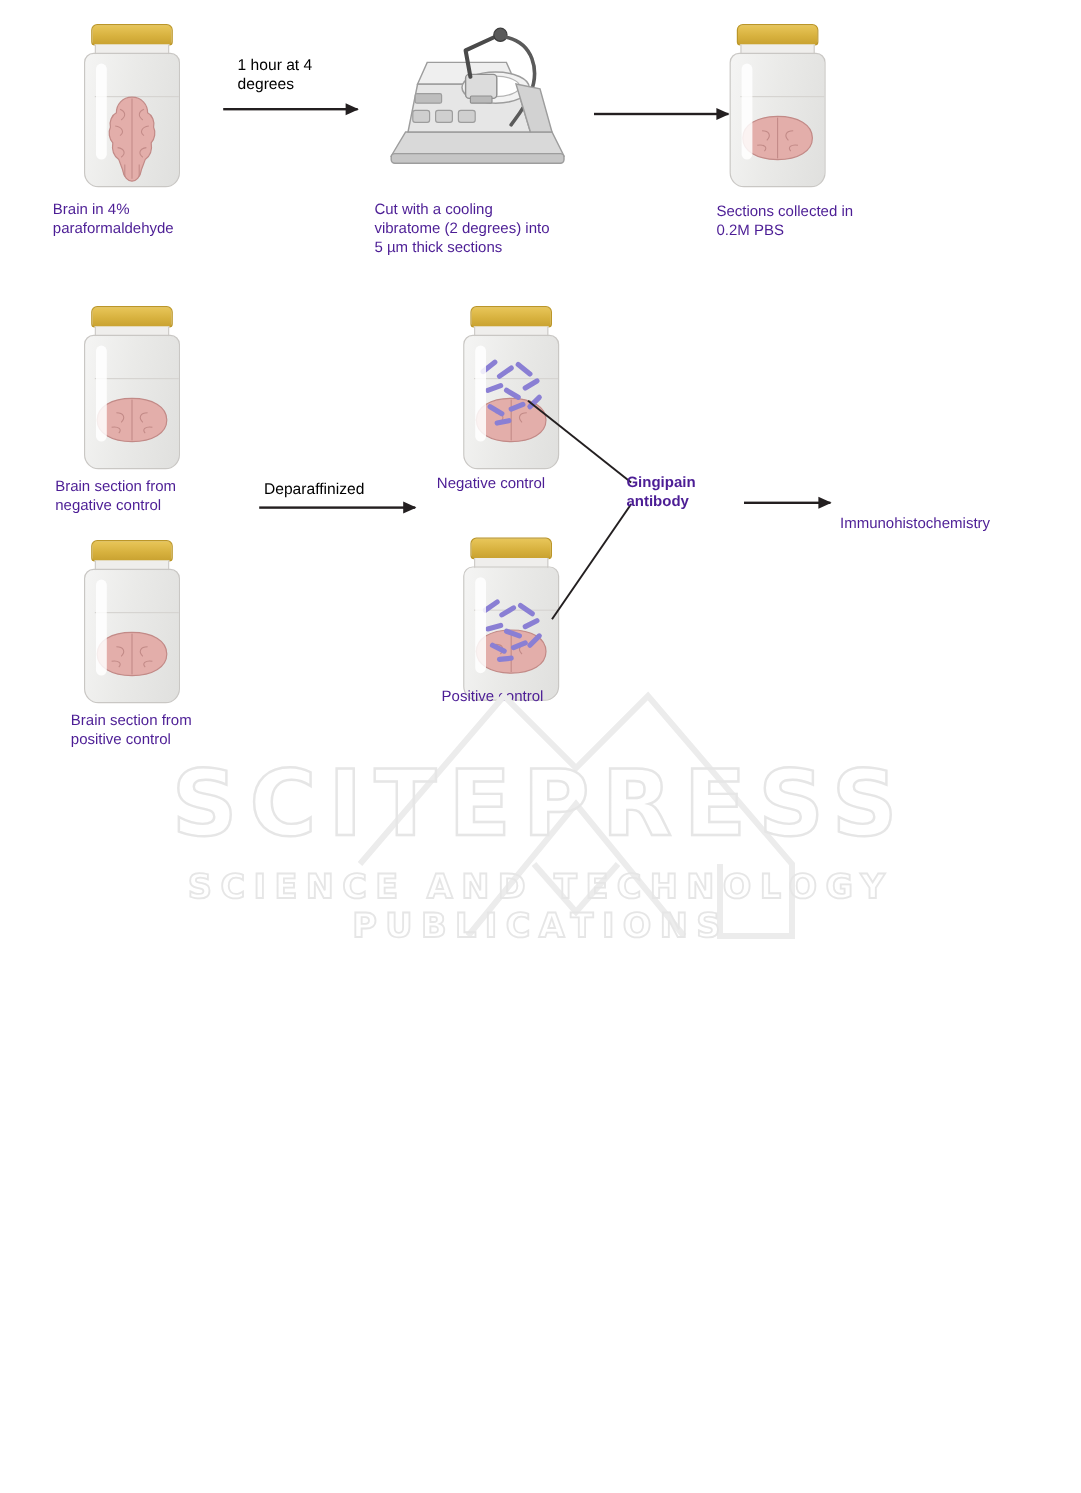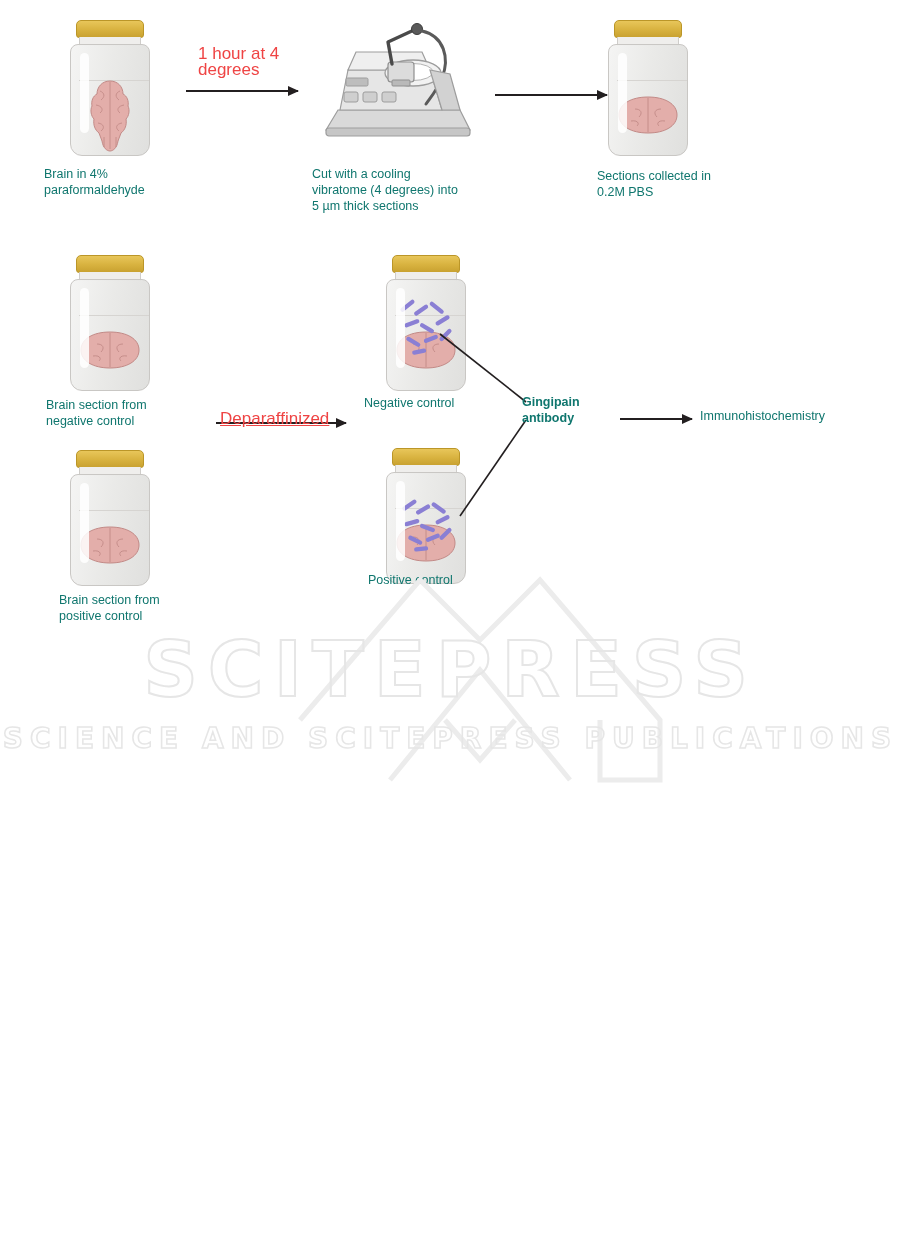--- a/index.html
+++ b/index.html
@@ -21,21 +21,21 @@
     width: 901px;
     height: 1244px;
   }
   .node {
     position: absolute;
   }
   .caption {
     position: absolute;
     font-size: 12.5px;
     line-height: 16px;
-    color: #0f766e;
+    color: #4c1d95;
     white-space: pre-line;
   }
   .caption.left { text-align: left; }
 
   
   .jar {
     position: absolute;
     width: 96px;
     height: 140px;
   }
@@ -127,23 +127,23 @@
     content: "";
     position: absolute;
     right: -1px;
     top: -4px;
     border-top: 5px solid transparent;
     border-bottom: 5px solid transparent;
     border-left: 11px solid #231f20;
   }
   .arrow-label {
     position: absolute;
-    font-size: 17px;
+    font-size: 13px;
     line-height: 16px;
-    color: #ef4444;
+    color: #000000;
     white-space: pre-line;
   }
 
   
   .vibratome {
     position: absolute;
   }
 
   
   .watermark {
@@ -237,21 +237,21 @@
       <rect x="74" y="62" width="18" height="6" rx="1" fill="#b9b9b9" stroke="#8f8f8f" stroke-width="1"></rect>
 
       <path d="M74 46 L70 24 L96 12" fill="none" stroke="#4a4a4a" stroke-width="3.4" stroke-linecap="round" stroke-linejoin="round"></path>
       <circle cx="99" cy="11" r="5.5" fill="#5a5a5a" stroke="#3c3c3c" stroke-width="1"></circle>
 
       <path d="M104 13 C126 18 132 40 124 60 C118 74 112 80 108 86" fill="none" stroke="#5a5a5a" stroke-width="3" stroke-linecap="round"></path>
 
       <path d="M112 52 L124 92 L142 92 L132 56 Z" fill="#d2d2d2" stroke="#9d9d9d" stroke-width="1.2"></path>
     </svg>
     <div class="caption left" style="left:-6px; top:148px; width:200px;">Cut with a cooling
-vibratome (4 degrees) into
+vibratome (2 degrees) into
 5 µm thick sections</div>
   </div>
 
   <div class="arrow" style="left:495px; top:94px; width:112px;"></div>
 
   <div class="node" style="left:600px; top:20px;">
     <div class="jar">
       <div class="lid"></div>
       <div class="neck"></div>
       <div class="body">
@@ -310,21 +310,21 @@
             <path d="M48 26 C42 25 39 28 42 31"></path>
           </g>
         </svg>
       </div>
     </div>
     <div class="caption left" style="left:-3px; top:142px; width:170px;">Brain section from
 positive control</div>
   </div>
 
   <div class="arrow" style="left:216px; top:422px; width:130px;"></div>
-  <div class="arrow-label" style="left:220px; top:411px; width:150px;text-decoration:underline;">Deparaffinized</div>
+  <div class="arrow-label" style="left:220px; top:400px; width:150px;">Deparaffinized</div>
 
   <div class="node" style="left:378px; top:255px;">
     <div class="jar">
       <div class="lid"></div>
       <div class="neck"></div>
       <div class="body">
         <div class="shoulder"></div>
         <svg class="brain-coronal" viewBox="0 0 62 40">
           <path d="M31 2 C48 2 60 9 60 20 C60 31 48 38 31 38 C14 38 2 31 2 20 C2 9 14 2 31 2 Z" fill="#e3aeaa" stroke="#c28a87" stroke-width="1"></path>
           <g stroke="#c28a87" stroke-width="0.9" fill="none">
@@ -388,27 +388,27 @@
   <svg style="position:absolute; left:430px; top:320px; width:130px; height:220px;" viewBox="0 0 130 220">
     <line x1="10" y1="14" x2="96" y2="82" stroke="#231f20" stroke-width="1.6"></line>
     <line x1="30" y1="196" x2="96" y2="100" stroke="#231f20" stroke-width="1.6"></line>
   </svg>
 
   <div class="caption left" style="left:522px; top:394px; width:110px;font-weight:bold;">Gingipain
 antibody</div>
 
   <div class="arrow" style="left:620px; top:418px; width:72px;"></div>
 
-  <div class="caption left" style="left:700px; top:408px; width:200px;">Immunohistochemistry</div>
+  <div class="caption left" style="left:700px; top:428px; width:200px;">Immunohistochemistry</div>
 
   <div class="watermark">
     <svg style="position:absolute; left:270px; top:0; width:420px; height:300px;" viewBox="0 0 420 300">
       <g fill="none" stroke="#ececec" stroke-width="5">
         <path d="M30 180 L150 40 L210 100 L270 40 L390 180 L390 240 L330 240 L330 180"></path>
         <path d="M120 240 L210 130 L300 240"></path>
         <path d="M175 180 L210 220 L245 180"></path>
       </g>
     </svg>
     <div class="wm-text wm-main">SCITEPRESS</div>
-    <div class="wm-text wm-sub">SCIENCE AND SCITEPRESS PUBLICATIONS</div>
+    <div class="wm-text wm-sub">SCIENCE AND TECHNOLOGY PUBLICATIONS</div>
   </div>
 
 </div>
 
 </body></html>

